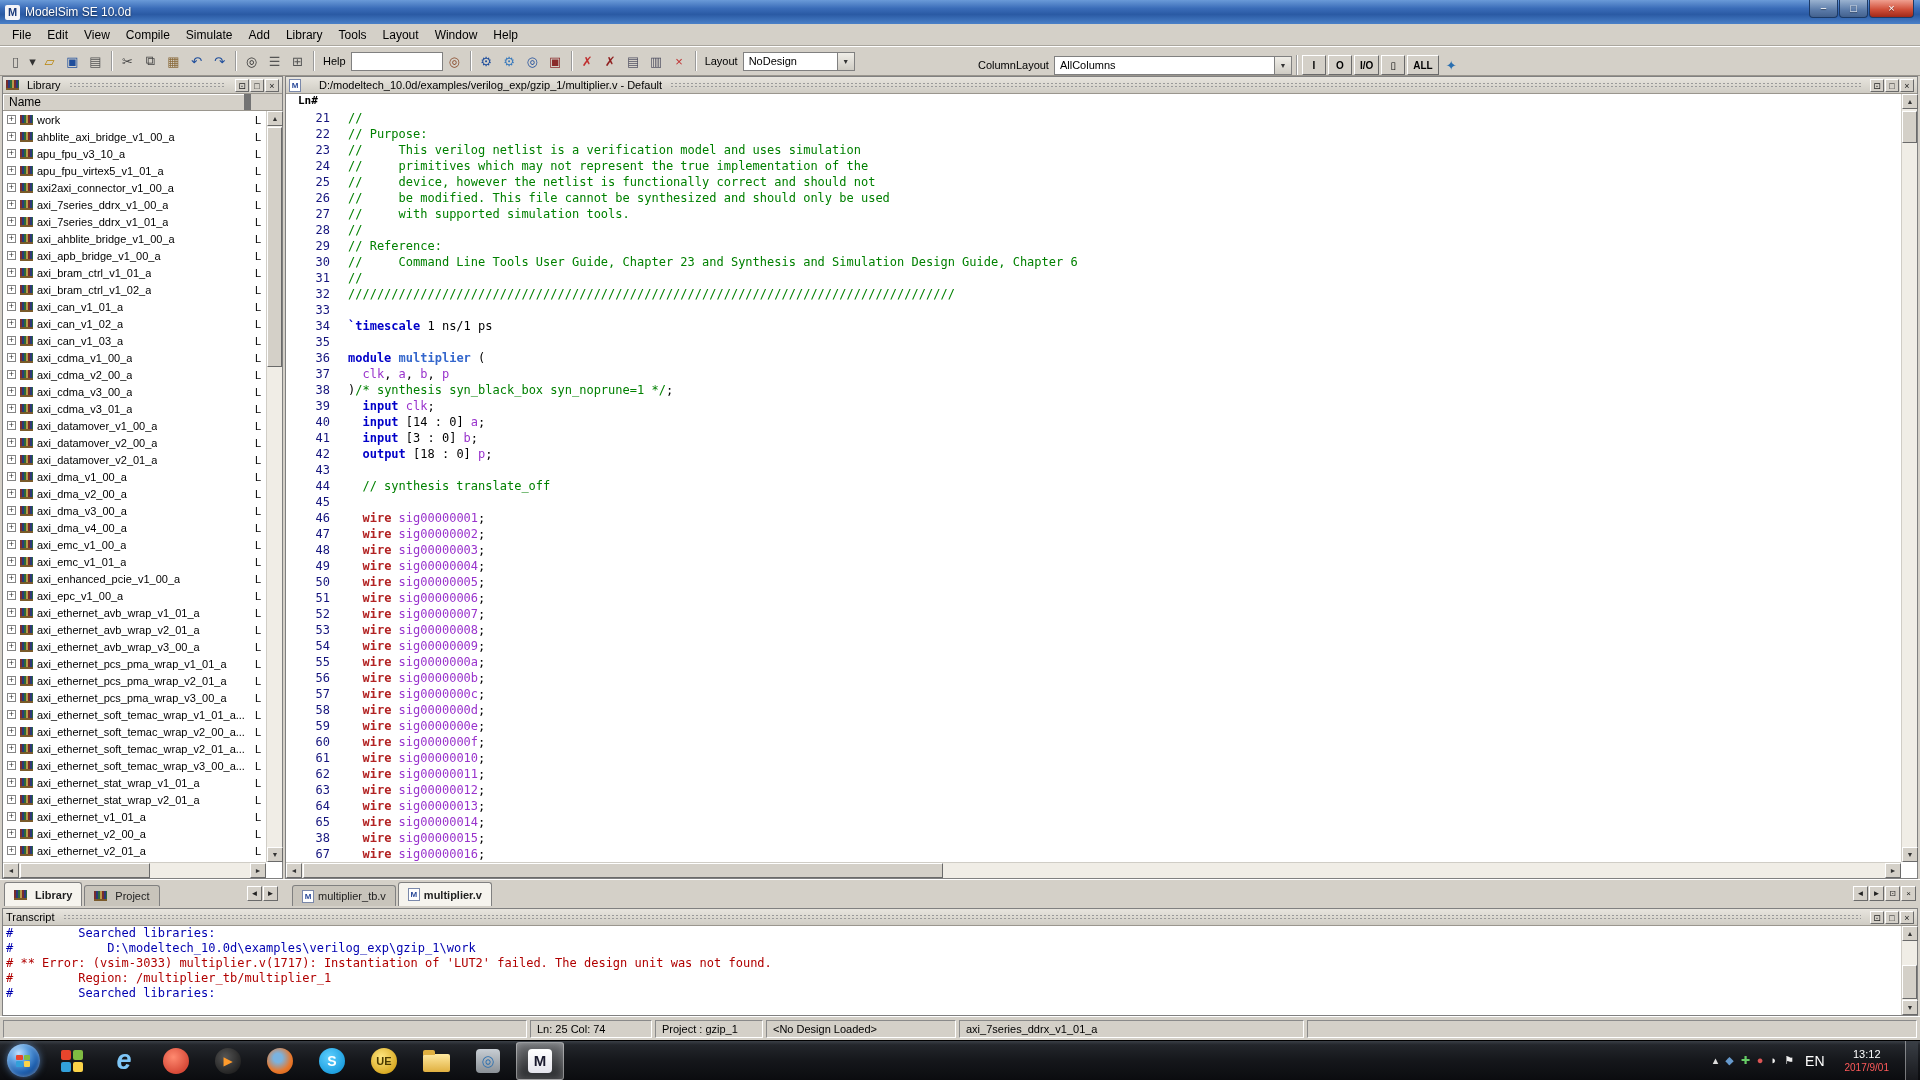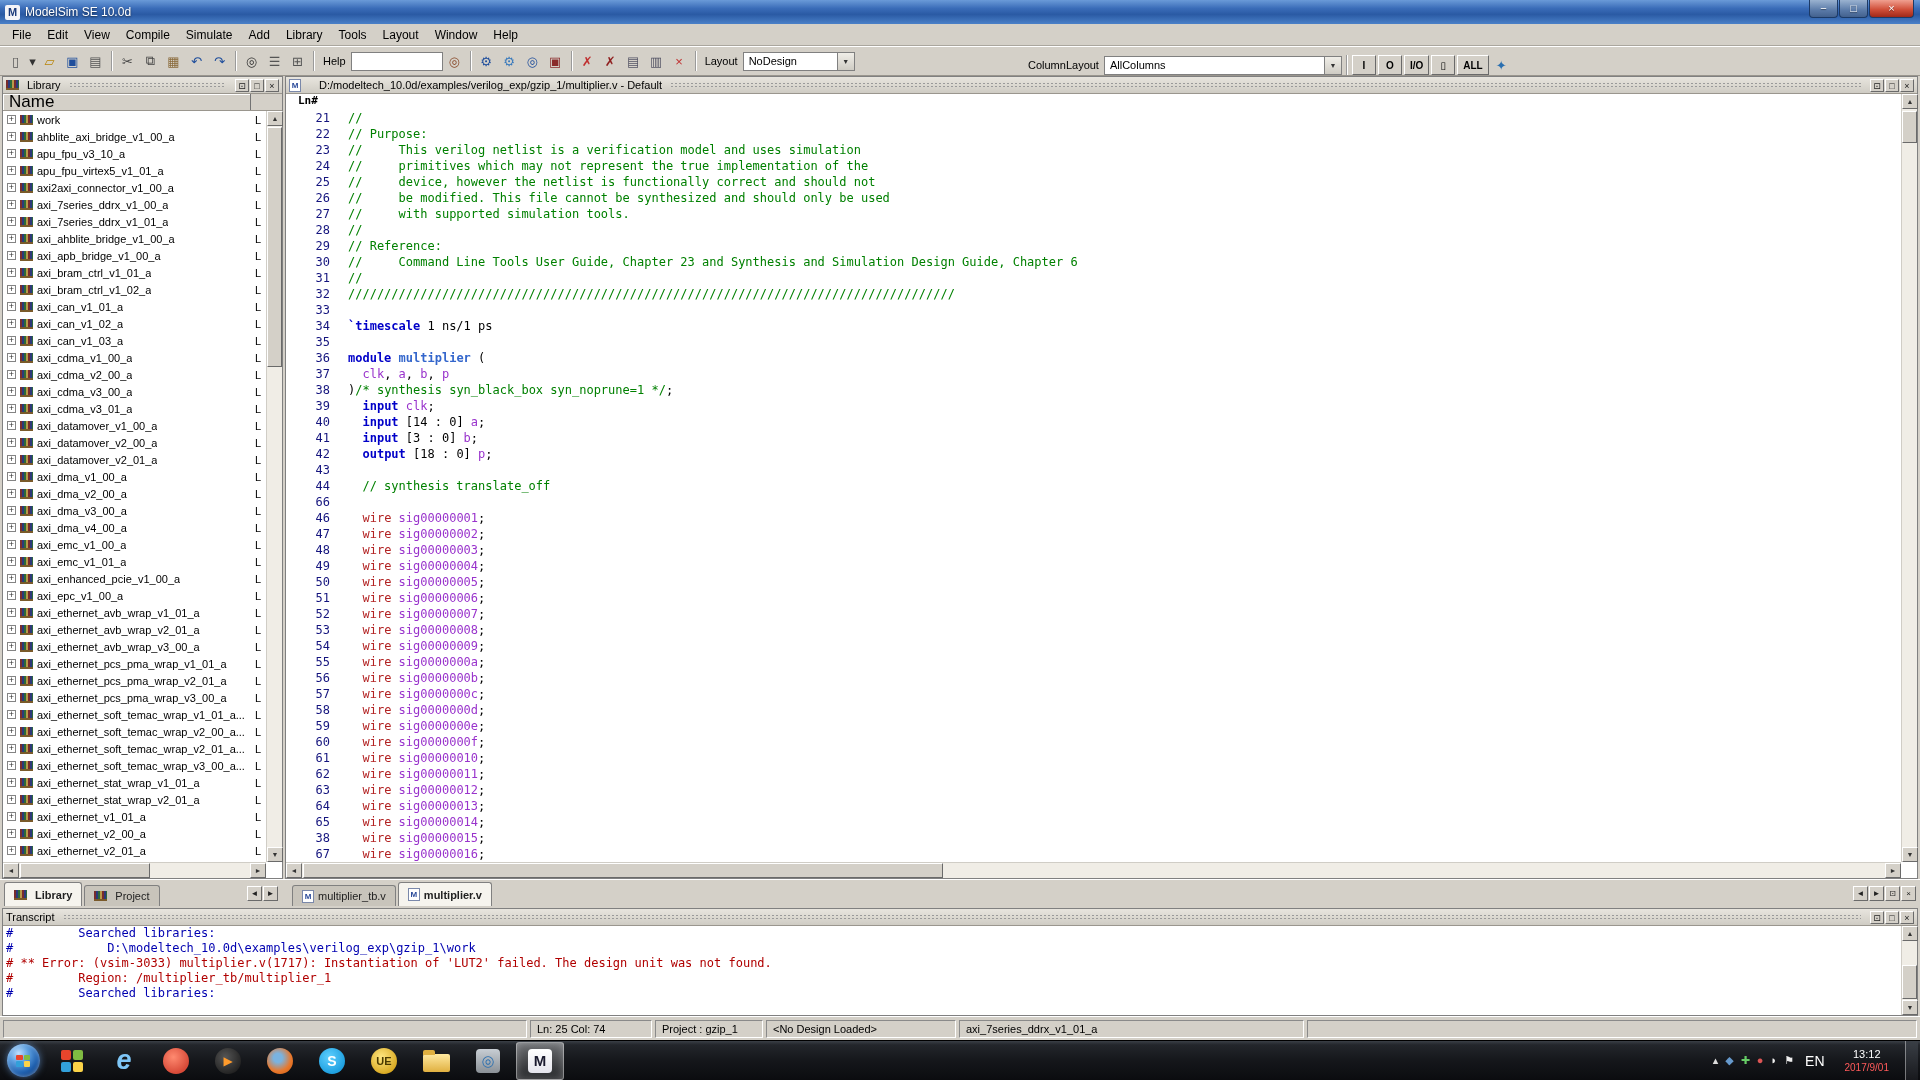--- a/index.html
+++ b/index.html
@@ -31,21 +31,21 @@
   .tbtn { width:23px; height:22px; display:inline-flex; align-items:center; justify-content:center;
     font-size:13px; border:1px solid transparent; }
   .tsep { width:1px; height:20px; background:#9a9a9a; box-shadow:1px 0 0 #fff; margin:0 4px; }
   .tb-group { display:flex; align-items:center; }
   .tb-label { font-size:11px; margin:0 5px; }
   .combo { display:flex; height:19px; background:#fff; border:1px solid #808080; align-items:stretch; }
   .combo .val { padding:2px 5px; font-size:11px; white-space:nowrap; overflow:hidden; flex:1; }
   .combo .drop { width:17px; background:linear-gradient(180deg,#f0eee8,#cfccc4); border-left:1px solid #808080;
     font-size:7px; display:flex; align-items:center; justify-content:center; color:#333; }
   #help-input { width:92px; height:19px; border:1px solid #808080; background:#fff; font-size:11px; padding:0 3px; }
-  #tb-right { position:absolute; left:1023px; top:0; height:36px; display:flex; align-items:center; }
+  #tb-right { position:absolute; left:973px; top:0; height:36px; display:flex; align-items:center; }
   .tb-textbtn { height:20px; min-width:24px; padding:0 5px; margin:0 1px; display:inline-flex; align-items:center;
     justify-content:center; font-size:10px; font-weight:bold; background:#d4d0c8;
     border:1px solid; border-color:#fff #6a6a6a #6a6a6a #fff; }
 
   
   #dock { position:absolute; top:76px; left:2px; right:2px; height:803px; }
   .pane { position:absolute; top:0; bottom:0; background:#fff; border:1px solid #808080; }
   #librarypane { left:0; width:281px; }
   #editorpane { left:283px; right:0; }
 
@@ -53,22 +53,22 @@
     border-bottom:1px solid #9a968e; display:flex; align-items:center; font-size:11px; padding:0 3px; }
   .grip { flex:1; height:6px; margin:0 8px; background-image:radial-gradient(#9a9a9a 34%, transparent 36%);
     background-size:4px 3px; }
   .ph-btns { display:flex; }
   .ph-btn { width:14px; height:13px; margin-left:1px; font-size:9px; line-height:12px; text-align:center;
     background:#d4d0c8; border:1px solid; border-color:#fff #6a6a6a #6a6a6a #fff; color:#222; }
 
   
   #lib-colhead { position:absolute; top:17px; left:0; right:0; height:17px; background:#d4d0c8;
     border-bottom:1px solid #9a968e; }
-  #lib-colhead .col { display:inline-block; height:16px; line-height:16px; padding:0 6px; font-size:17px;
-    border-right:1px solid #737373; box-shadow:inset 1px 1px 0 #fff; width:248px; }
+  #lib-colhead .col { display:inline-block; height:16px; line-height:16px; padding:0 6px; font-size:12px;
+    border-right:7px solid #737373; box-shadow:inset 1px 1px 0 #fff; width:248px; }
   #libtree { position:absolute; top:34px; left:0; right:16px; bottom:16px; overflow:hidden; }
   .lib-row { position:relative; height:17px; display:flex; align-items:center; padding-left:4px; font-size:11px; white-space:nowrap; }
   .exp { width:9px; height:9px; border:1px solid #848484; background:#fff; font-size:9px; line-height:7px;
     text-align:center; margin-right:4px; flex:0 0 9px; color:#333; }
   .lib-ico { width:13px; height:10px; margin-right:4px; flex:0 0 13px; border-bottom:2px solid #7a5a2a;
     background:repeating-linear-gradient(90deg,#7a2c2c 0 2px,#2c3a7a 2px 4px,#2c6a3a 4px 6px,#b89a4a 6px 8px); }
   .lib-lbl { overflow:hidden; text-overflow:clip; max-width:210px; }
   .lib-typ { position:absolute; right:5px; }
   
   .vscroll { position:absolute; width:16px; background:#f0ede6; border-left:1px solid #d0cdc6; }
@@ -85,21 +85,21 @@
   #gutter { position:absolute; top:33px; left:0; width:52px; text-align:right; padding-right:8px;
     font:12px/16px "DejaVu Sans Mono",monospace; color:#14147e; background:#fff; }
   #code { position:absolute; top:33px; left:62px; right:18px; bottom:16px; overflow:hidden;
     font:12px/16px "DejaVu Sans Mono",monospace; white-space:pre; }
   .gl { height:16px; }
   .cl { height:16px; }
   .seg-cm { color:#008000; }
   .seg-kw { color:#0000c8; font-weight:bold; }
   .seg-mn { color:#3366cc; font-weight:bold; }
   .seg-id { color:#9933cc; }
-  .seg-wr { color:#b22222; font-weight:normal;text-align:center; }
+  .seg-wr { color:#b22222; font-weight:bold;text-align:center; }
   .seg-pl { color:#000; }
   #ed-vscroll { top:17px; bottom:16px; right:0; }
   #ed-hscroll { left:0; right:16px; bottom:0; }
 
   
   #tabsrow { position:absolute; top:879px; left:0; right:0; height:29px; background:#d4d0c8;
     border-top:1px solid #fff; }
   #pane-tabs { position:absolute; left:4px; top:2px; display:flex; }
   #pane-tab-arrows { position:absolute; left:246px; top:6px; display:flex; }
   #doc-tabs { position:absolute; left:292px; top:2px; display:flex; }
@@ -575,21 +575,21 @@
           <div class="gl">35</div>
           <div class="gl">36</div>
           <div class="gl">37</div>
           <div class="gl">38</div>
           <div class="gl">39</div>
           <div class="gl">40</div>
           <div class="gl">41</div>
           <div class="gl">42</div>
           <div class="gl">43</div>
           <div class="gl">44</div>
-          <div class="gl">66</div>
+          <div class="gl">45</div>
           <div class="gl">46</div>
           <div class="gl">47</div>
           <div class="gl">48</div>
           <div class="gl">49</div>
           <div class="gl">50</div>
           <div class="gl">51</div>
           <div class="gl">52</div>
           <div class="gl">53</div>
           <div class="gl">54</div>
           <div class="gl">55</div>

